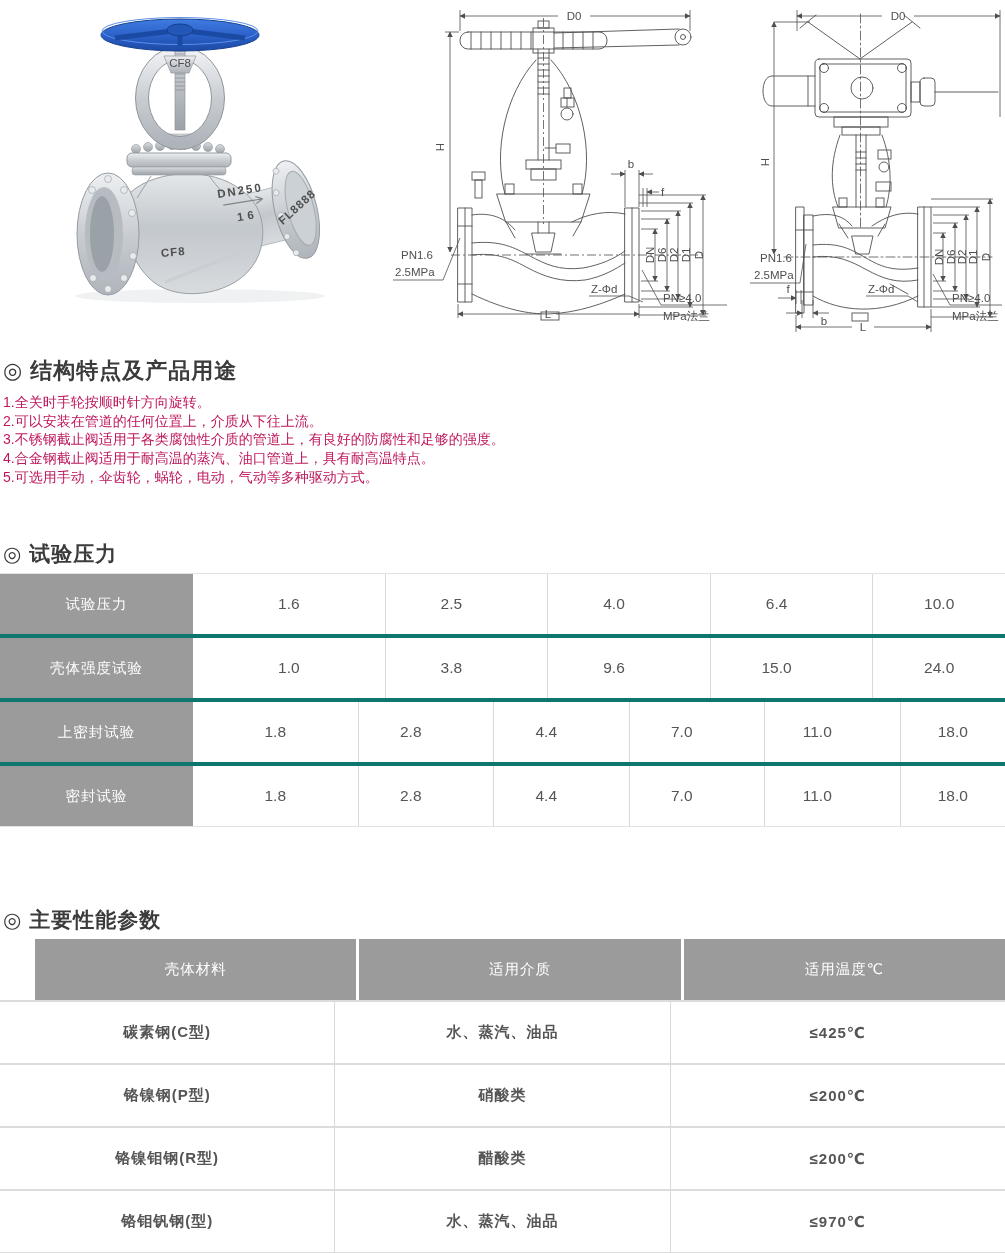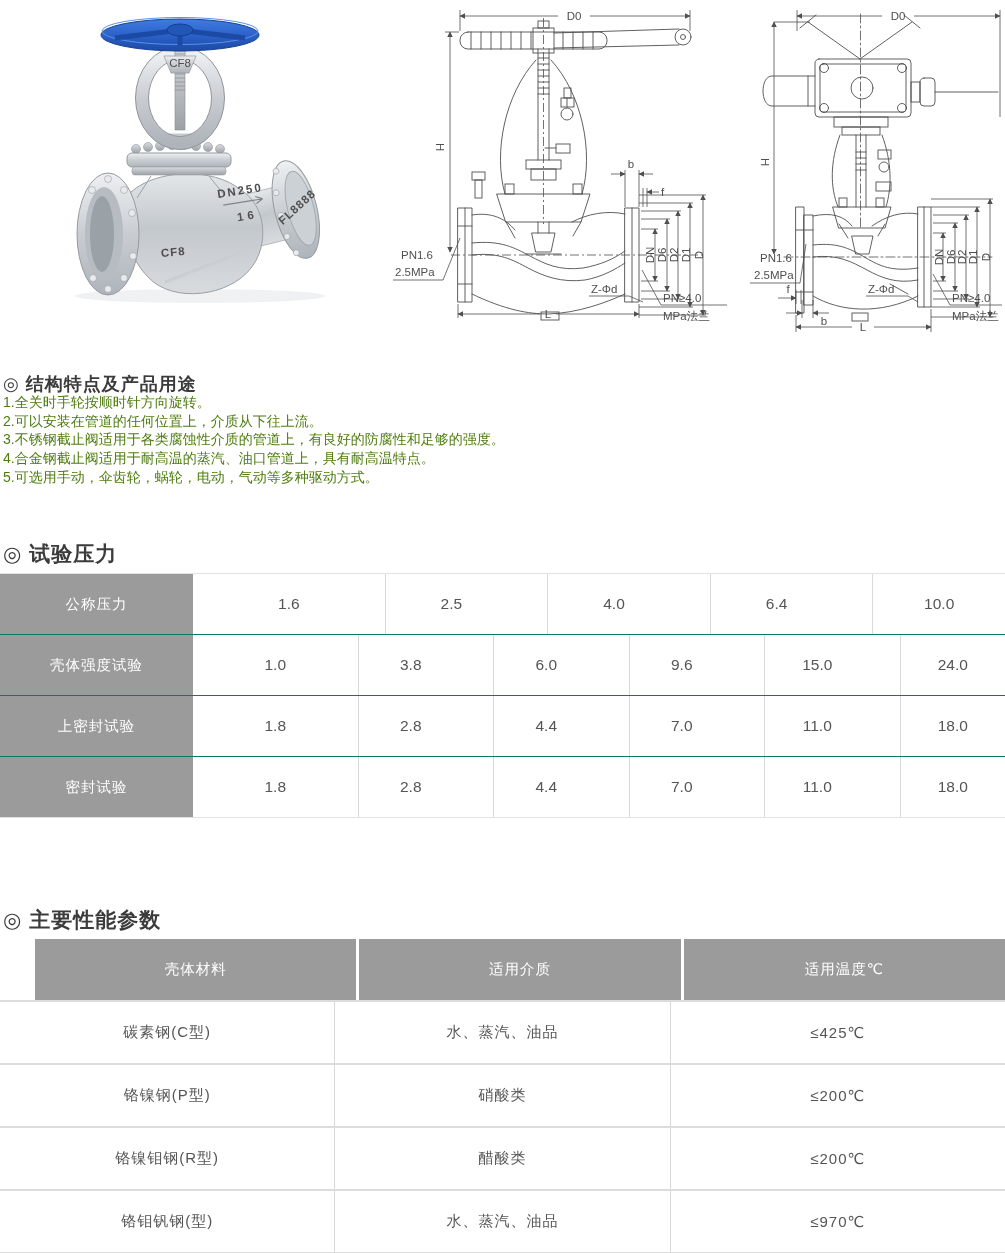--- a/index.html
+++ b/index.html
@@ -7,35 +7,35 @@
         font-family:"Liberation Sans","DejaVu Sans",sans-serif;}
   svg{position:absolute;}
   svg text{font-family:"Liberation Sans","DejaVu Sans",sans-serif;fill:#4f4f4f;font-size:11.5px;}
   .ln{stroke:#4f4f4f;fill:none;stroke-width:.9;stroke-linecap:round;}
   .dim{stroke:#4f4f4f;fill:none;stroke-width:.8;}
   .cl{stroke-dasharray:9 3 2 3;}
   .p1{left:15px;top:6px;width:330px;height:300px;}
   .d1{left:393px;top:2px;width:337px;height:333px;}
   .d2{left:740px;top:2px;width:265px;height:338px;}
   .h{position:absolute;left:3px;font-weight:600;color:#3b3b3b;letter-spacing:1px;}
-  .h1{top:372px;font-size:18px;}
+  .h1{top:356px;font-size:22px;}
   .h2{top:540px;font-size:21px;}
   .h3{top:906px;font-size:21px;}
-  .feat{position:absolute;left:3px;top:393px;font-size:14px;line-height:18.7px;color:#4d7c0f;}
+  .feat{position:absolute;left:3px;top:393px;font-size:14px;line-height:18.7px;color:#be185d;}
   .t1{position:absolute;left:0;top:573px;width:1005px;border-top:1px solid #e2e2e2;border-bottom:1px solid #e2e2e2;}
   .t1-row{display:flex;height:60px;}
-  .t1-row + .t1-row{border-top:1px solid #0f766e;}
+  .t1-row + .t1-row{border-top:4px solid #0f766e;}
   .t1-label{width:193px;background:#9b9b9b;color:#fff;display:flex;align-items:center;justify-content:center;font-size:14.5px;letter-spacing:1px;}
   .t1-cell{flex:1;background:#fff;display:flex;align-items:center;justify-content:center;font-size:15.5px;color:#555;margin-left:30px;}
   .t1-cell + .t1-cell{border-left:1px solid #d9d9d9;}
   .t2{position:absolute;left:0;top:939px;width:1005px;border-bottom:1px solid #dcdcdc;}
   .t2-head{display:flex;height:61px;gap:3px;background:#fff;padding-left:35px;}
   .t2-hcell{flex:1;background:#9b9b9b;color:#fff;display:flex;align-items:center;justify-content:center;font-size:14.5px;letter-spacing:1px;}
   .t2-row{display:flex;height:61px;border-top:2px solid #dcdcdc;}
-  .t2-cell{flex:1;background:#fff;display:flex;align-items:center;justify-content:center;font-size:15px;color:#555;letter-spacing:1px;}
+  .t2-cell{flex:1;background:#fff;display:flex;align-items:center;justify-content:center;font-size:15px;color:#555;letter-spacing:1px;font-weight:bold;}
   .t2-cell + .t2-cell{border-left:1px solid #d9d9d9;}
 </style>
 </head>
 <body>
 
 <div class="page">
 
   <svg class="p1" viewBox="0 0 330 300">
     <defs>
       <linearGradient id="gw" x1="0" y1="0" x2="0" y2="1">
@@ -383,32 +383,31 @@
     <div>1.全关时手轮按顺时针方向旋转。</div>
     <div>2.可以安装在管道的任何位置上，介质从下往上流。</div>
     <div>3.不锈钢截止阀适用于各类腐蚀性介质的管道上，有良好的防腐性和足够的强度。</div>
     <div>4.合金钢截止阀适用于耐高温的蒸汽、油口管道上，具有耐高温特点。</div>
     <div>5.可选用手动，伞齿轮，蜗轮，电动，气动等多种驱动方式。</div>
   </div>
 
   <div class="h h2">◎ 试验压力</div>
   <div class="t1">
     <div class="t1-row">
-      <div class="t1-label">公称压力</div>
+      <div class="t1-label">试验压力</div>
       <div class="t1-cell">1.6</div>
       <div class="t1-cell">2.5</div>
       <div class="t1-cell">4.0</div>
       <div class="t1-cell">6.4</div>
       <div class="t1-cell">10.0</div>
     </div>
     <div class="t1-row">
       <div class="t1-label">壳体强度试验</div>
       <div class="t1-cell">1.0</div>
       <div class="t1-cell">3.8</div>
-      <div class="t1-cell">6.0</div>
       <div class="t1-cell">9.6</div>
       <div class="t1-cell">15.0</div>
       <div class="t1-cell">24.0</div>
     </div>
     <div class="t1-row">
       <div class="t1-label">上密封试验</div>
       <div class="t1-cell">1.8</div>
       <div class="t1-cell">2.8</div>
       <div class="t1-cell">4.4</div>
       <div class="t1-cell">7.0</div>

